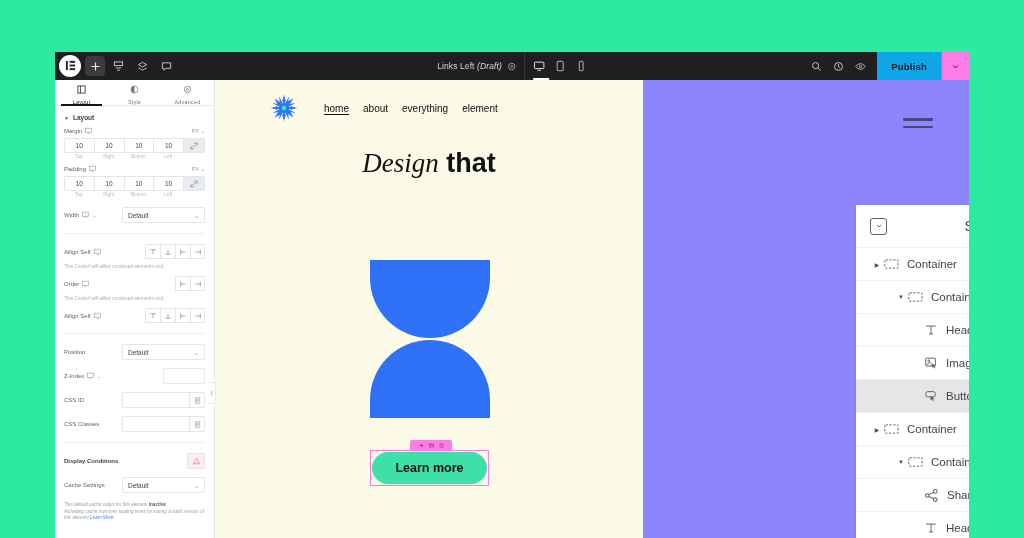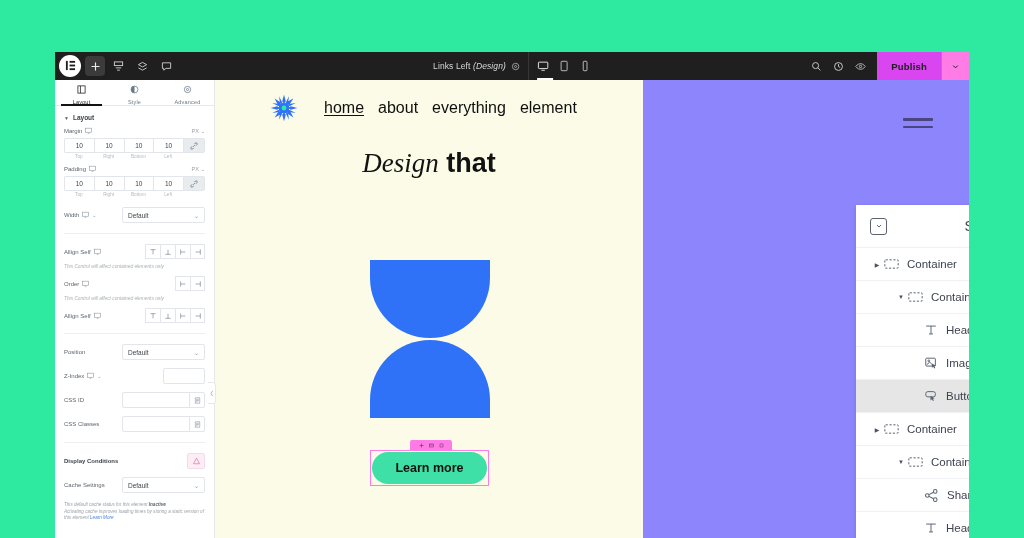--- a/index.html
+++ b/index.html
@@ -51,21 +51,21 @@
   .devices { display:flex; align-items:center; gap:9px; height:28px; position:relative;}
   .dev { color:#d0d0d0; display:flex; align-items:center; }
   .dev.active { color:#ffffff; }
   .dev.active::after{
     content:""; position:absolute; bottom:0; left:0; width:16px; height:2px; background:#fff;
   }
   .tb-right { position:absolute; right:0; top:0; height:28px; display:flex; align-items:center; }
   .tb-right .tb-icon { color:#d2d2d2; }
   .publish-wrap { display:flex; align-items:stretch; height:28px; margin-left:6px; }
   .publish-btn {
-    background:#d946ef; color:#1b1b1b; font-size:9.5px; font-weight:bold;
+    background:#0ea5e9; color:#1b1b1b; font-size:9.5px; font-weight:bold;
     display:flex; align-items:center; padding:0 14px; letter-spacing:.2px;
   }
   .publish-caret {
     background:#FF7BE5; display:flex; align-items:center; justify-content:center;
     width:28px; border-left:1px solid rgba(0,0,0,.18); color:#1b1b1b;
   }
 
   
   .panel {
     position:absolute; left:0; top:28px; width:160px; height:458px;
@@ -158,21 +158,21 @@
   
   .canvas {
     position:absolute; left:160px; top:28px; width:754px; height:458px;
     background:#8C85FB; overflow:hidden;
   }
   .page {
     position:absolute; left:0; top:0; width:428px; height:458px; background:#FBFBE8;
   }
   .nav { position:absolute; left:55px; top:14px; display:flex; align-items:center; gap:26px;}
   .star { width:28px; height:28px; position:relative; }
-  .navlinks { display:flex; gap:14px; font-size:16px; color:#101010; }
+  .navlinks { display:flex; gap:14px; font-size:10px; color:#101010; }
   .navlinks .active { text-decoration: underline; text-underline-offset:2px; }
   .headline {
     position:absolute; left:0; right:0; top:68px; text-align:center;
     color:#121212; line-height:1.16;
   }
   .headline .l1 { font-size:27px; font-weight:bold;text-align:center; }
   .headline .l2 { font-size:27px; font-weight:bold; }
   .ser { font-family:"Liberation Serif", serif; font-style:italic; font-weight:normal; }
   .hourglass { position:absolute; left:155px; top:180px; width:120px; height:158px; }
   .hg-top {
@@ -266,21 +266,21 @@
             </svg>
       </div>
       <div class="tb-icon">
         <svg width="11" height="11" viewBox="0 0 12 12" fill="none" stroke="currentColor" stroke-width="1">
               <path d="M1.5 2h9v6h-5l-2.5 2V8h-1.5z"></path>
             </svg>
       </div>
     </div>
 
     <div class="tb-center">
-      <div class="page-name"><span>Links Left </span><i>(Design)</i></div>
+      <div class="page-name"><span>Links Left </span><i>(Draft)</i></div>
       <div class="gear-sm">
         <svg width="9" height="9" viewBox="0 0 12 12" fill="none" stroke="currentColor" stroke-width="1">
               <circle cx="6" cy="6" r="4.3"></circle>
               <circle cx="6" cy="6" r="1.4"></circle>
             </svg>
       </div>
       <div class="divider-v"></div>
       <div class="devices">
         <div class="dev active">
           <svg width="12" height="12" viewBox="0 0 14 14" fill="none" stroke="currentColor" stroke-width="1">

